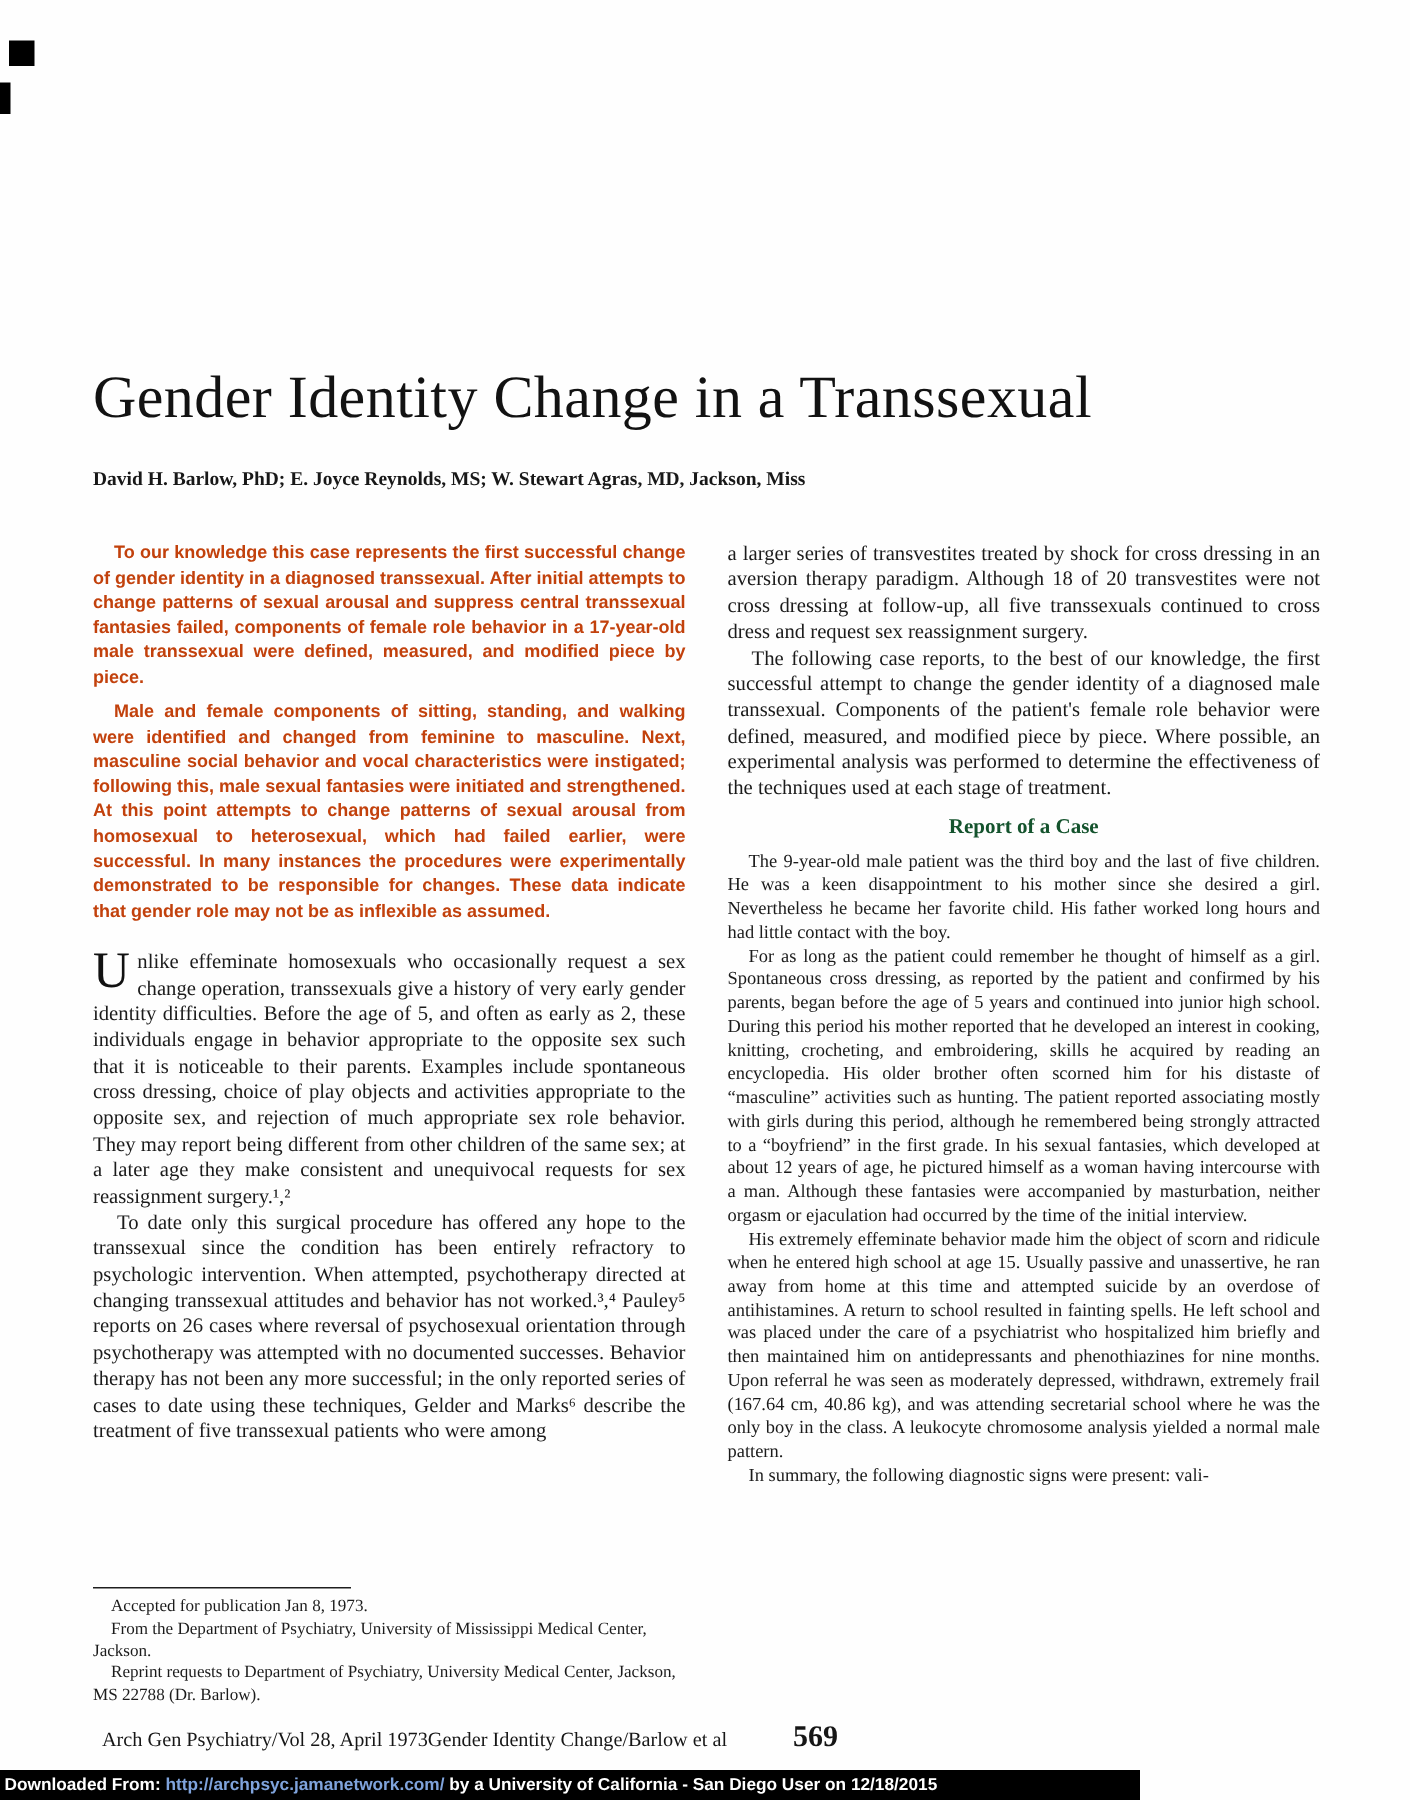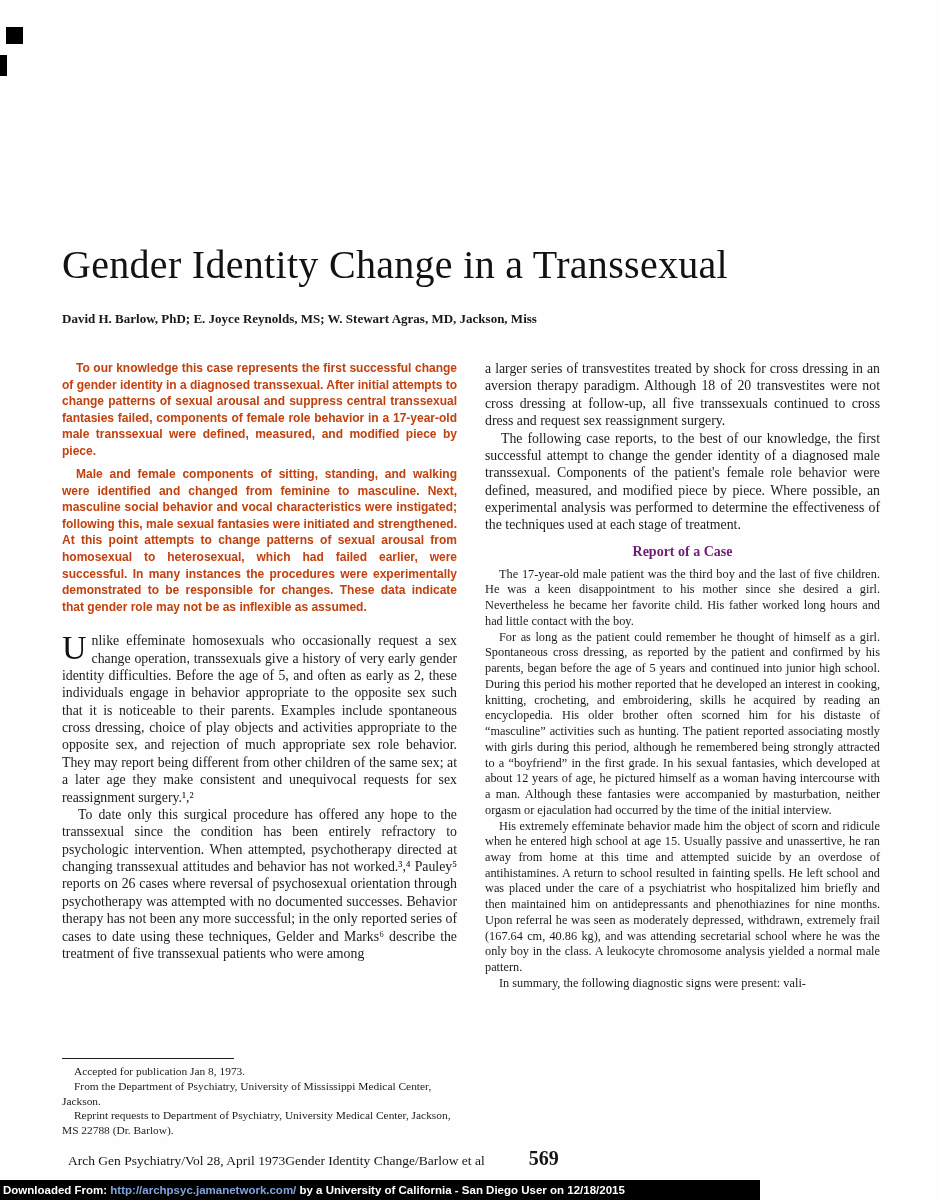--- a/index.html
+++ b/index.html
@@ -54,21 +54,21 @@
   .intro-first { margin-top:17px; }
 
   .dropcap {
     float:left; font-size:34px; line-height:27px;
     padding:2px 5px 0 0; color:#111;
   }
 
   
   .section-heading {
     text-align:center; font-size:14px; font-weight:700;
-    margin:10px 0 7px 0; color:#701a75;
+    margin:10px 0 7px 0; color:#14532d;
   }
 
   
   .case-p {
     font-size:12.3px; line-height:1.28; text-align:justify;
     text-indent:14px;
     -webkit-hyphens:auto; hyphens:auto;
   }
 
   
@@ -128,21 +128,21 @@
         <p>Reprint requests to Department of Psychiatry, University Medical Center, Jackson, MS 22788 (Dr. Barlow).</p>
       </div>
     </div>
 
     <div class="col">
       <p class="body-p">a larger series of transvestites treated by shock for cross dressing in an aversion therapy paradigm. Although 18 of 20 transvestites were not cross dressing at follow-up, all five transsexuals continued to cross dress and request sex reassignment surgery.</p>
       <p class="body-p indent">The following case reports, to the best of our knowledge, the first successful attempt to change the gender identity of a diagnosed male transsexual. Components of the patient's female role behavior were defined, measured, and modified piece by piece. Where possible, an experimental analysis was performed to determine the effectiveness of the techniques used at each stage of treatment.</p>
 
       <h2 class="section-heading">Report of a Case</h2>
 
-      <p class="case-p">The 17-year-old male patient was the third boy and the last of five children. He was a keen disappointment to his mother since she desired a girl. Nevertheless he became her favorite child. His father worked long hours and had little contact with the boy.</p>
+      <p class="case-p">The 9-year-old male patient was the third boy and the last of five children. He was a keen disappointment to his mother since she desired a girl. Nevertheless he became her favorite child. His father worked long hours and had little contact with the boy.</p>
       <p class="case-p">For as long as the patient could remember he thought of himself as a girl. Spontaneous cross dressing, as reported by the patient and confirmed by his parents, began before the age of 5 years and continued into junior high school. During this period his mother reported that he developed an interest in cooking, knitting, crocheting, and embroidering, skills he acquired by reading an encyclopedia. His older brother often scorned him for his distaste of “masculine” activities such as hunting. The patient reported associating mostly with girls during this period, although he remembered being strongly attracted to a “boyfriend” in the first grade. In his sexual fantasies, which developed at about 12 years of age, he pictured himself as a woman having intercourse with a man. Although these fantasies were accompanied by masturbation, neither orgasm or ejaculation had occurred by the time of the initial interview.</p>
       <p class="case-p">His extremely effeminate behavior made him the object of scorn and ridicule when he entered high school at age 15. Usually passive and unassertive, he ran away from home at this time and attempted suicide by an overdose of antihistamines. A return to school resulted in fainting spells. He left school and was placed under the care of a psychiatrist who hospitalized him briefly and then maintained him on antidepressants and phenothiazines for nine months. Upon referral he was seen as moderately depressed, withdrawn, extremely frail (167.64 cm, 40.86 kg), and was attending secretarial school where he was the only boy in the class. A leukocyte chromosome analysis yielded a normal male pattern.</p>
       <p class="case-p">In summary, the following diagnostic signs were present: vali-</p>
     </div>
 
   </div>
 
   <div class="page-footer">
     <span>Arch Gen Psychiatry/Vol 28, April 1973</span>
     <span class="footer-right">

